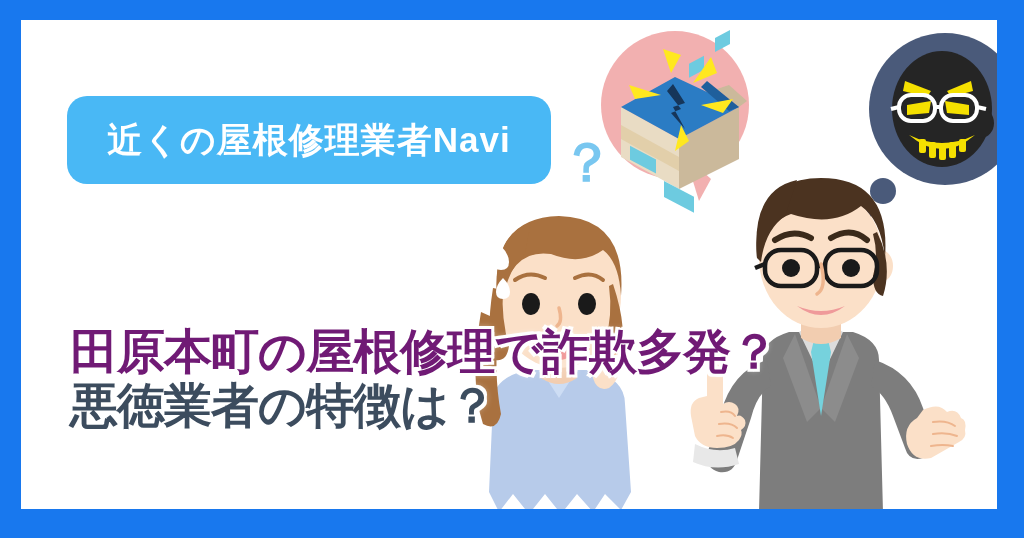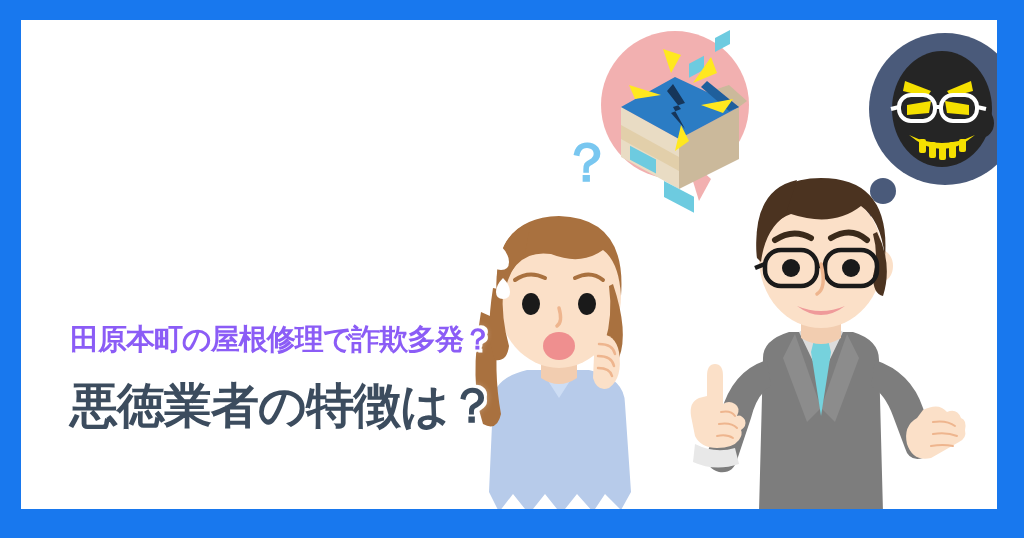--- a/index.html
+++ b/index.html
@@ -43,22 +43,22 @@
     font-size:54px;font-weight:bold;
     line-height:1;
   }
 
   
   .headline-wrap{position:absolute;left:49px;z-index:6;}
   #headline-sub{top:300px;}
   #headline-main{top:354px;}
 
   #headline-sub .t{
-    font-size:29px;font-weight:bold;
-    color:#8b5cf6;
+    font-size:48px;font-weight:bold;
+    color:#701a75;
     white-space:nowrap;
     letter-spacing:-1px;
     text-shadow:
       2px 0 0 #fff, -2px 0 0 #fff, 0 2px 0 #fff, 0 -2px 0 #fff,
       2px 2px 0 #fff, -2px 2px 0 #fff, 2px -2px 0 #fff, -2px -2px 0 #fff,
       3px 3px 0 #fff, -3px 3px 0 #fff, 3px -3px 0 #fff, -3px -3px 0 #fff,
       0 0 7px #fff;
   }
   #headline-main .t{
     font-size:48px;font-weight:bold;
@@ -248,20 +248,23 @@
 
         <path d="M252 238 Q268 230 276 240 Q286 236 290 246 Q296 248 294 258 Q296 266 288 270 L260 286 Q242 290 236 272 Q232 254 246 246 Z" fill="#fbe0c8"></path>
         <g stroke="#eeb58e" stroke-width="2" fill="none" stroke-linecap="round">
           <path d="M262 250 Q276 248 284 254"></path>
           <path d="M262 262 Q276 260 286 264"></path>
           <path d="M260 274 Q272 272 282 274"></path>
         </g>
       </svg>
     </div>
 
+    <div id="logo-badge">
+      <span class="logo-text">近くの屋根修理業者Navi</span>
+    </div>
     <span id="badge-question">？</span>
 
     <div class="headline-wrap" id="headline-sub">
       <span class="t">田原本町の屋根修理で詐欺多発？</span>
     </div>
     <div class="headline-wrap" id="headline-main">
       <span class="t">悪徳業者の特徴は？</span>
     </div>
 
   </div>

